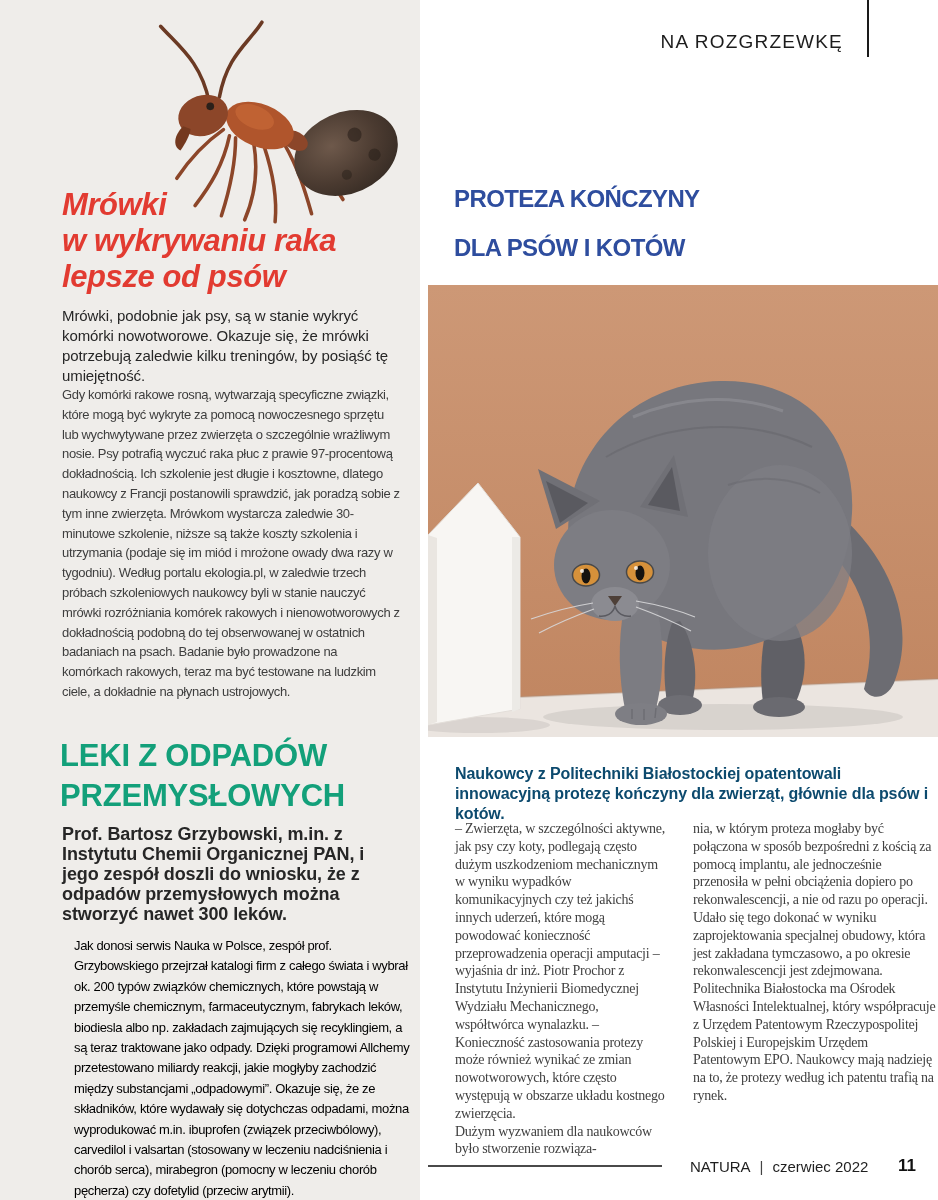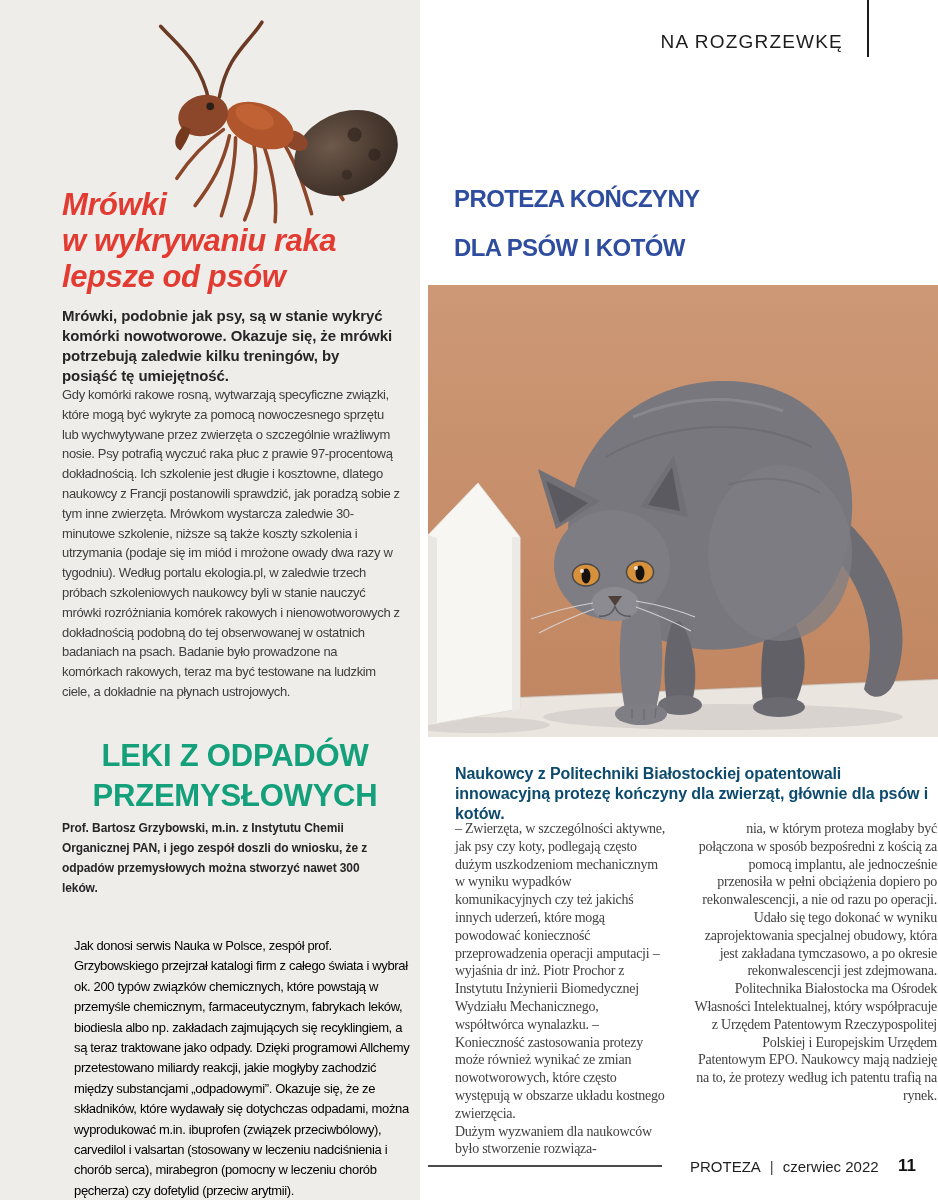--- a/index.html
+++ b/index.html
@@ -6,46 +6,46 @@
   body{background:#ffffff;font-family:"Liberation Sans","DejaVu Sans",sans-serif;}
   #page{position:relative;width:938px;height:1200px;background:#ffffff;overflow:hidden;}
 
   
   #left-col{position:absolute;left:0;top:0;width:420px;height:1200px;background:#efedea;}
   #ant-art{position:absolute;left:128px;top:6px;width:278px;height:228px;}
   .red-title{position:absolute;left:62px;top:166px;width:340px;
     font-size:31px;line-height:36px;font-weight:700;color:#e23b31;letter-spacing:-0.4px;}
   .red-title span{display:block;font-style:italic;}
   .lead-left{position:absolute;left:62px;top:291px;width:336px;
-    font-size:15px;line-height:20px;font-weight:700;color:#262626;letter-spacing:-0.1px;}
+    font-size:15px;line-height:20px;font-weight:400;color:#262626;letter-spacing:-0.1px;}
   .body-left-1{position:absolute;left:62px;top:372px;width:338px;
     font-size:13px;line-height:19.8px;color:#3e3e3e;letter-spacing:-0.35px;}
   .green-title{position:absolute;left:60px;top:710px;width:350px;
     font-size:31px;line-height:40px;font-weight:800;color:#13a07a;letter-spacing:-0.2px;}
-  .green-title span{display:block;text-align:center;}
+  .green-title span{display:block;}
   .lead-left-2{position:absolute;left:62px;top:806px;width:336px;
-    font-size:12px;line-height:20px;font-weight:700;color:#262626;letter-spacing:-0.1px;}
+    font-size:18px;line-height:20px;font-weight:700;color:#262626;letter-spacing:-0.1px;}
   .body-left-2{position:absolute;left:62px;top:923px;width:338px;
     font-size:13px;line-height:20.4px;color:#000000;letter-spacing:-0.35px;margin-left:12px;}
 
   
   #right-col{position:absolute;left:428px;top:0;width:510px;height:1200px;background:#ffffff;}
   .kicker{position:absolute;top:31px;right:95px;
     font-size:19px;letter-spacing:1.2px;color:#1c1c1c;white-space:nowrap;text-align:right;}
   .kicker-rule{position:absolute;left:439px;top:0;width:2px;height:57px;background:#1a1a1a;}
   .blue-title{position:absolute;left:26px;top:158px;width:480px;
     font-size:24px;line-height:49px;font-weight:700;color:#2e4d9e;letter-spacing:-0.6px;}
   .blue-title span{display:block;}
   #cat-photo{position:absolute;left:0;top:285px;width:510px;height:452px;display:block;}
   .lead-right{position:absolute;left:27px;top:748px;width:482px;
     font-size:16px;line-height:20px;font-weight:700;color:#0c4a6e;letter-spacing:-0.1px;}
   .columns{position:absolute;left:27px;top:820px;width:482px;display:flex;gap:24px;}
   .col-text{font-size:14px;line-height:17.8px;color:#414141;letter-spacing:-0.25px;}
   .col-1{width:214px;flex:0 0 auto;}
-  .col-2{flex:1 1 auto;text-align:right;}
+  .col-2{flex:1 1 auto;}
   .col-text p{margin:0;font-family:Liberation Serif, serif;}
 
   
   #footer{position:absolute;left:0;top:1152px;width:510px;height:28px;display:flex;align-items:center;}
   .footer-rule{width:234px;height:2px;background:#4a4a4a;flex:0 0 auto;}
   .footer-text{margin-left:28px;font-size:15px;color:#1f1f1f;display:flex;align-items:center;gap:9px;white-space:nowrap;}
   .footer-sep{color:#444;}
   .page-num{margin-left:auto;margin-right:22px;font-size:17px;font-weight:700;color:#111;}
 </style>
 </head>
@@ -194,20 +194,20 @@
         <p>Dużym wyzwaniem dla naukowców było stworzenie rozwiąza-</p>
       </div>
       <div class="col-text col-2">
         <p>nia, w którym proteza mogłaby być połączona w sposób bezpośredni z kością za pomocą implantu, ale jednocześnie przenosiła w pełni obciążenia dopiero po rekonwalescencji, a nie od razu po operacji. Udało się tego dokonać w wyniku zaprojektowania specjalnej obudowy, która jest zakładana tymczasowo, a po okresie rekonwalescencji jest zdejmowana. Politechnika Białostocka ma Ośrodek Własności Intelektualnej, który współpracuje z Urzędem Patentowym Rzeczypospolitej Polskiej i Europejskim Urzędem Patentowym EPO. Naukowcy mają nadzieję na to, że protezy według ich patentu trafią na rynek.</p>
       </div>
     </div>
 
     <div id="footer">
       <div class="footer-rule"></div>
       <div class="footer-text">
-        <span>PROTEZA</span>
+        <span>NATURA</span>
         <span class="footer-sep">|</span>
         <span>czerwiec 2022</span>
       </div>
       <span class="page-num">11</span>
     </div>
   </div>
 </div>
 
 </body></html>

